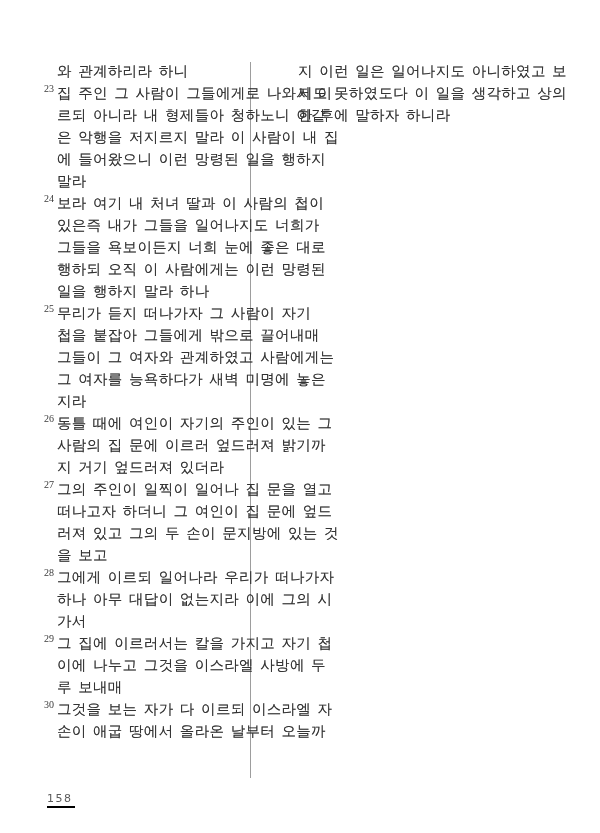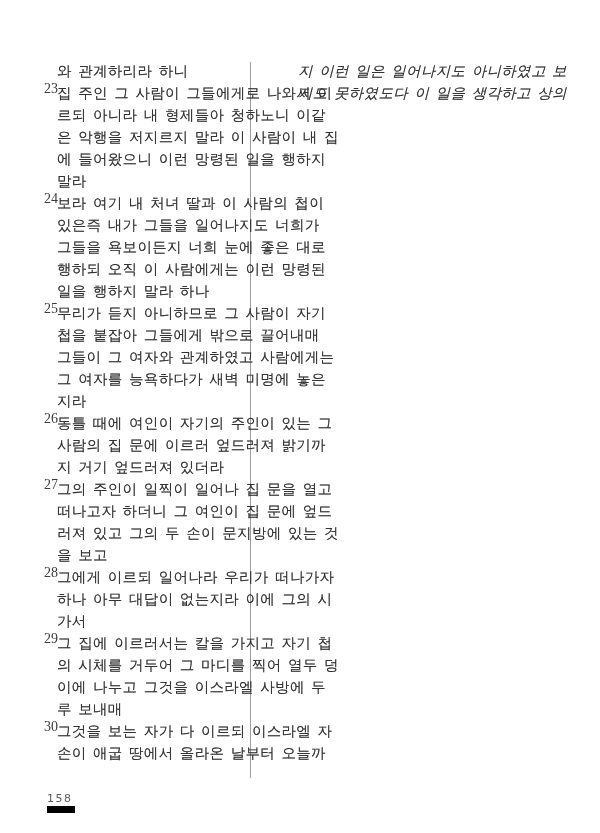--- a/index.html
+++ b/index.html
@@ -24,40 +24,40 @@
   .col-right { left: 286px; width: 232px; }
   .verse {
     position: relative;
     padding-left: 13px;
   }
   .col-right .verse { padding-left: 12px; }
   .vnum {
     position: absolute;
     left: 0;
     top: 2px;
-    font-size: 14px;
+    font-size: 10px;
     line-height: 10px;
     color: #3a3a3a;
     letter-spacing: 0;
   }
   .vline {
     height: 22px;
     line-height: 22px;
     font-size: 14.5px;
     letter-spacing: 0.3px;
     word-spacing: 2.5px;
     white-space: nowrap;
     overflow: visible;
     text-align: justify;
     text-align-last: justify;
     width: 234px;
     color: #333333;
     text-shadow: 0 0 0.4px rgba(40,40,40,0.45);
   }
-  .col-right .vline { width: 220px; font-style: italic; }
+  .col-right .vline { width: 220px; }
   .vline.last {
     text-align-last: left;
   }
   .divider {
     position: absolute;
     left: 250px;
     top: 62px;
     width: 1px;
     height: 716px;
     background: #9d9d9d;
@@ -66,21 +66,21 @@
   .text-column { z-index: 1; }
   .pagenum {
     position: absolute;
     left: 47px;
     top: 793px;
     font-family: "DejaVu Sans", "Liberation Sans", sans-serif;
     font-size: 11px;
     line-height: 12px;
     letter-spacing: 1.5px;
     color: #5a5a5a;
-    border-bottom: 7px solid #000000;
+    border-bottom: 2px solid #000000;
     padding: 0 2px 1px 0;
   }
 </style>
 </head>
 <body>
 
 <div class="page">
 
   <div class="divider"></div>
 
@@ -99,21 +99,21 @@
       <div class="verse">
         <span class="vnum">24</span>
         <div class="vline">보라 여기 내 처녀 딸과 이 사람의 첩이</div>
         <div class="vline">있은즉 내가 그들을 일어나지도 너희가</div>
         <div class="vline">그들을 욕보이든지 너희 눈에 좋은 대로</div>
         <div class="vline">행하되 오직 이 사람에게는 이런 망령된</div>
         <div class="vline last">일을 행하지 말라 하나</div>
       </div>
       <div class="verse">
         <span class="vnum">25</span>
-        <div class="vline">무리가 듣지 아니하므로 그 사람이 자기</div>
+        <div class="vline">무리가 듣지 떠나가자 그 사람이 자기</div>
         <div class="vline">첩을 붙잡아 그들에게 밖으로 끌어내매</div>
         <div class="vline">그들이 그 여자와 관계하였고 사람에게는</div>
         <div class="vline">그 여자를 능욕하다가 새벽 미명에 놓은</div>
         <div class="vline last">지라</div>
       </div>
       <div class="verse">
         <span class="vnum">26</span>
         <div class="vline">동틀 때에 여인이 자기의 주인이 있는 그</div>
         <div class="vline">사람의 집 문에 이르러 엎드러져 밝기까</div>
         <div class="vline last">지 거기 엎드러져 있더라</div>
@@ -127,33 +127,33 @@
       </div>
       <div class="verse">
         <span class="vnum">28</span>
         <div class="vline">그에게 이르되 일어나라 우리가 떠나가자</div>
         <div class="vline">하나 아무 대답이 없는지라 이에 그의 시</div>
         <div class="vline last">가서</div>
       </div>
       <div class="verse">
         <span class="vnum">29</span>
         <div class="vline">그 집에 이르러서는 칼을 가지고 자기 첩</div>
-        <div class="vline">의 시체를 거두어 그 마디를 찍어 열두 덩</div>
         <div class="vline">이에 나누고 그것을 이스라엘 사방에 두</div>
         <div class="vline last">루 보내매</div>
       </div>
       <div class="verse">
         <span class="vnum">30</span>
         <div class="vline">그것을 보는 자가 다 이르되 이스라엘 자</div>
         <div class="vline last">손이 애굽 땅에서 올라온 날부터 오늘까</div>
       </div>
     </div>
 
   <div class="text-column col-right">
       <div class="verse">
         <div class="vline">지 이런 일은 일어나지도 아니하였고 보</div>
         <div class="vline">지도 못하였도다 이 일을 생각하고 상의</div>
+        <div class="vline last">한 후에 말하자 하니라</div>
       </div>
     </div>
 
   <div class="pagenum">158</div>
 
 </div>
 
 </body></html>

